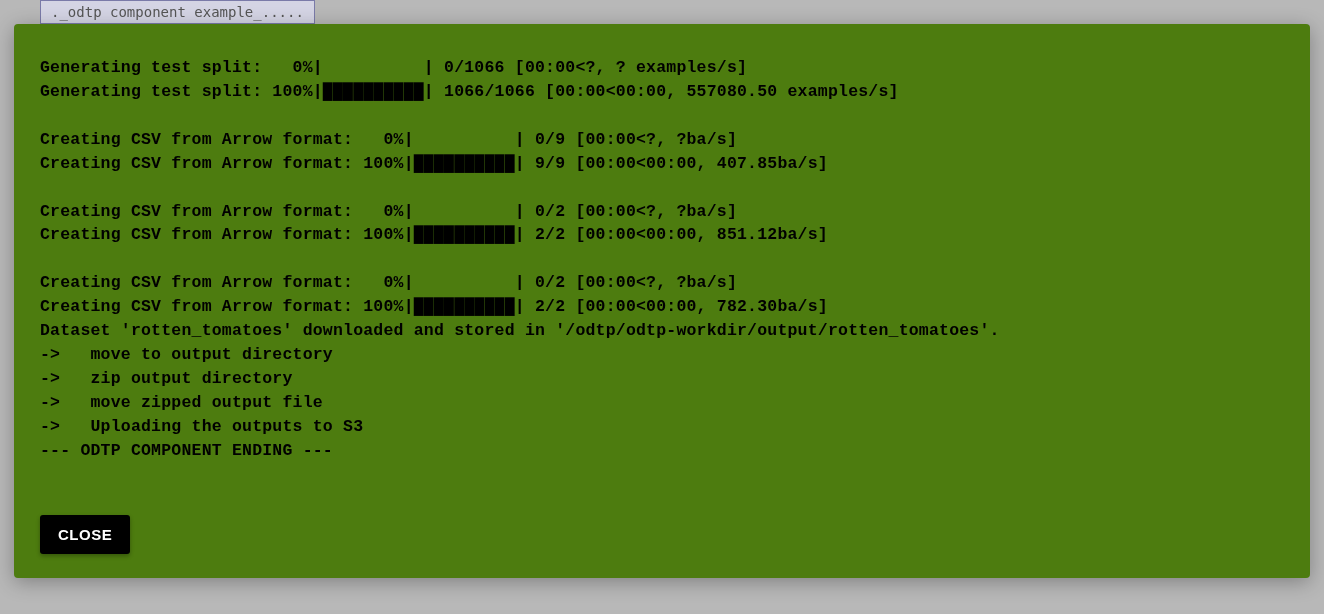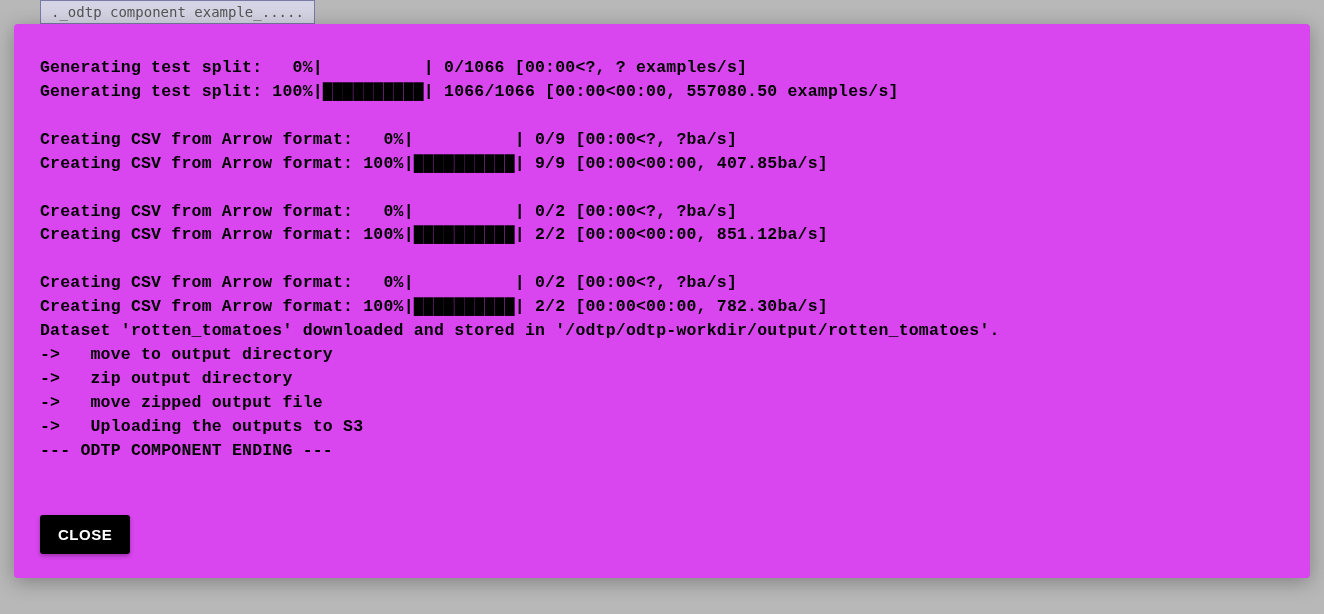--- a/index.html
+++ b/index.html
@@ -30,21 +30,21 @@
       font-family: monospace;
       font-size: 14px;
       color: #555;
     }
     .modal {
       position: absolute;
       top: 24px;
       left: 14px;
       right: 14px;
       bottom: 36px;
-      background: #d946ef;
+      background: #4d7c0f;
       border-radius: 4px;
       box-shadow: 0 4px 20px rgba(0,0,0,0.3);
       padding: 32px 26px 24px 26px;
       display: flex;
       flex-direction: column;
       gap: 20px;
     }
     .log-content {
       font-family: "Courier New", Courier, monospace;
       font-size: 16.5px;

